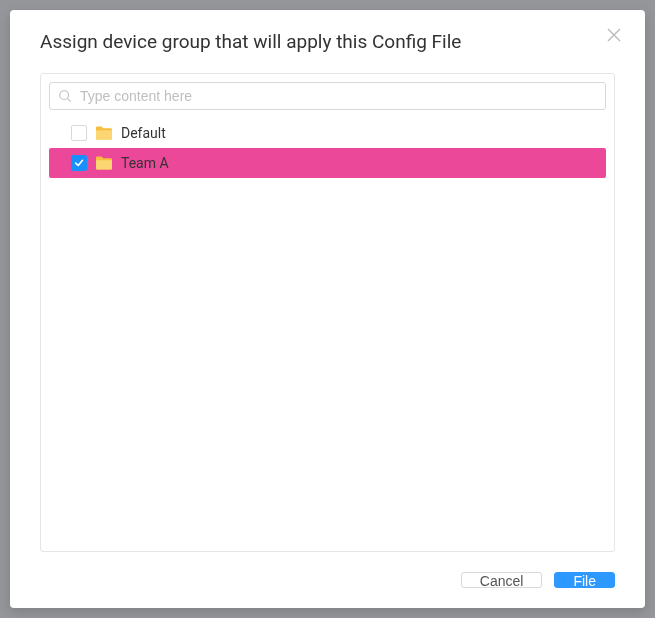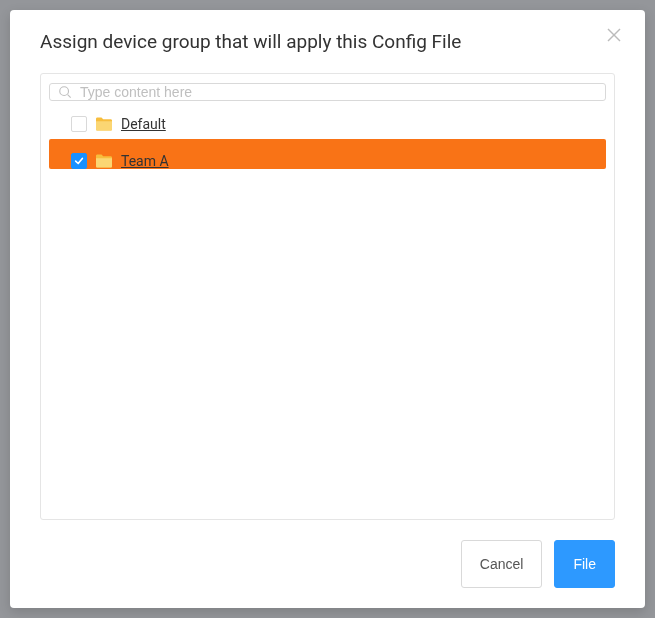--- a/index.html
+++ b/index.html
@@ -72,21 +72,21 @@
       flex-direction: column;
       padding: 8px 8px;
       overflow: hidden;
     }
     .search-box {
       position: relative;
       margin-bottom: 8px;
     }
     .search-input {
       width: 100%;
-      height: 18px;
+      height: 28px;
       border: 1px solid #d9d9d9;
       border-radius: 3px;
       padding: 0 10px 0 30px;
       font-size: 14px;
       color: #333;
       outline: none;
     }
     .search-input::placeholder {
       color: #bfbfbf;
     }
@@ -109,25 +109,23 @@
       overflow-y: auto;
     }
     .tree-row {
       display: flex;
       align-items: center;
       height: 30px;
       padding-left: 22px;
       font-size: 14px;
       color: #333;
       border-radius: 2px;
-      text-decoration: underline;
     }
     .tree-row.selected {
-      background: #f97316;
-      align-items: flex-end;
+      background: #ec4899;
     }
     .checkbox {
       width: 16px;
       height: 16px;
       border: 1px solid #d9d9d9;
       border-radius: 2px;
       margin-right: 8px;
       display: flex;
       align-items: center;
       justify-content: center;
@@ -156,21 +154,21 @@
       height: 16px;
       display: block;
     }
     .modal-footer {
       padding: 20px 30px 20px 30px;
       display: flex;
       justify-content: flex-end;
       gap: 12px;
     }
     .btn {
-      height: 48px;
+      height: 16px;
       padding: 0 18px;
       border-radius: 3px;
       font-size: 14px;
       cursor: pointer;
       border: 1px solid #d9d9d9;
       background: #fff;
       color: #555;
     }
     .btn.primary {
       background: #2d99ff;

